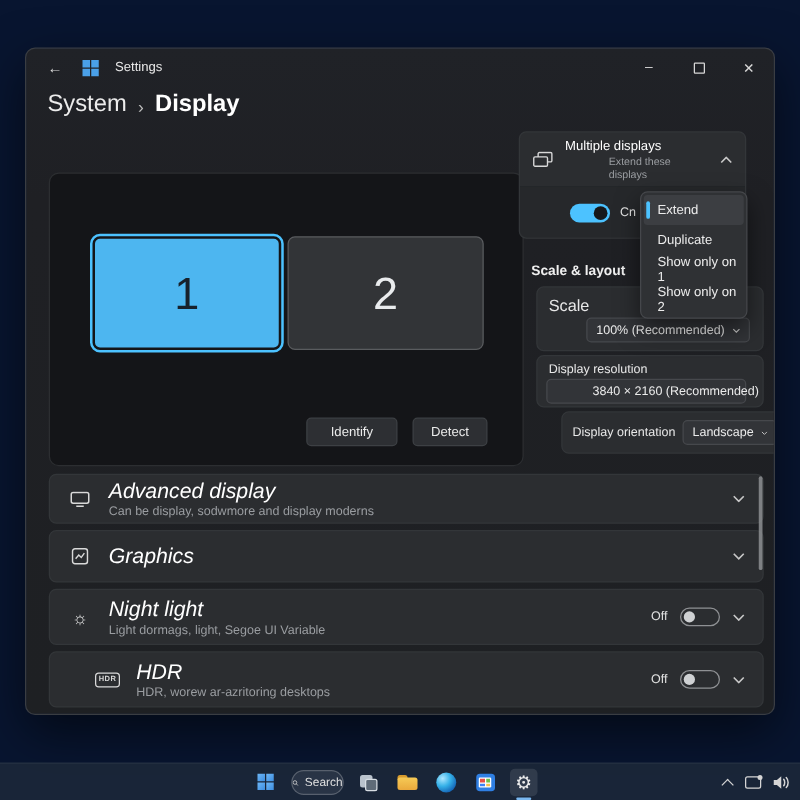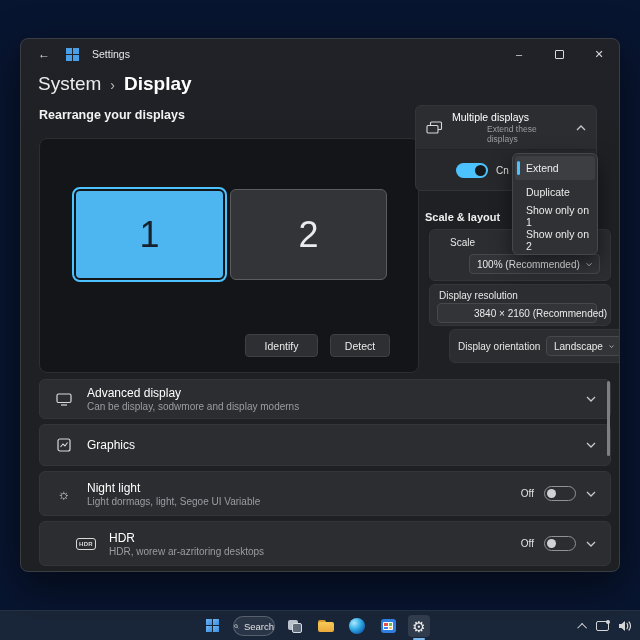--- a/index.html
+++ b/index.html
@@ -66,40 +66,40 @@
   .toggle-label { font-size:10px; color:#e4e4e4; }
   .dropdown { position:absolute; left:491px; top:114px; width:86px; background:#2f3134;
     border:1px solid #45474b; border-radius:6px; padding:2px 0; z-index:40;
     box-shadow:0 8px 20px rgba(0,0,0,.5); }
   .dd-item { height:24px; display:flex; align-items:center; padding-left:11px; font-size:10.5px; color:#ececec; position:relative; margin:0 2px; border-radius:3px; }
   .dd-item.selected { background:#3c3e42; }
   .dd-item.selected .accent-bar { position:absolute; left:2px; top:5px; width:3px; height:14px; border-radius:2px; background:#4cc2ff; }
   .sl-heading { position:absolute; left:404px; top:172px; font-size:11px; font-weight:700; color:#f0f0f0; }
   .panel { position:absolute; background:#2b2d30; border:1px solid #333639; border-radius:6px; }
   .scale-card { left:408px; top:190px; width:182px; height:52px; }
-  .scale-label { position:absolute; left:20px; top:7px; font-size:10px; color:#e8e8e8; }
+  .scale-label { position:absolute; left:9px; top:7px; font-size:13px; color:#e8e8e8; }
   .select { background:#323438; border:1px solid #46484c; border-radius:4px; height:20px;
     display:flex; align-items:center; justify-content:space-between; padding:0 7px; gap:6px;
     font-size:10px; color:#eaeaea; white-space:nowrap; }
   .scale-select { position:absolute; left:39px; top:24px; width:131px; }
   .res-card { left:408px; top:245px; width:182px; height:42px; }
   .res-label { position:absolute; left:9px; top:5px; font-size:10px; color:#e8e8e8; }
   .res-select { position:absolute; left:7px; top:18px; width:160px;padding-left:36px; }
   .orient-card { left:408px; top:290px; width:182px; height:34px; display:flex; align-items:center; justify-content:space-between; padding:0 8px;margin-left:20px; }
   .orient-label { font-size:10px; color:#e8e8e8; }
   .orient-select { width:76px; }
   
   .srow { position:absolute; left:18px; width:572px; background:#2b2d30; border:1px solid #333639;
     border-radius:6px; display:flex; align-items:center; padding:0 14px; gap:13px; }
   .row-adv { top:340px; height:40px; }
   .row-gfx { top:385px; height:42px; }
   .row-night { top:432px; height:45px; }
   .row-hdr { top:482px; height:45px;padding-left:36px; }
   .srow .texts { flex:1; min-width:0; }
-  .srow .r-title { font-size:12px; color:#ffffff; }
+  .srow .r-title { font-size:17px; color:#ffffff;font-style:italic; }
   .srow .r-sub { font-size:10px; color:#9a9da1; margin-top:1px; }
   .srow .right { display:flex; align-items:center; gap:10px; }
   .off-label { font-size:10px; color:#e2e2e2; }
   .toggle-off { width:32px; height:15px; border-radius:8px; border:1px solid #8f9194; position:relative; }
   .toggle-off .knob { position:absolute; left:2px; top:2px; width:9px; height:9px; border-radius:50%; background:#cfd1d3; }
   .row-icon { width:20px; display:flex; justify-content:center; color:#d9d9d9; flex:none; }
   .nl-glyph { font-size:14px; color:#e0e0e0; }
   .hdr-badge { font-size:6px; font-weight:700; color:#d9d9d9; border:1px solid #d9d9d9; border-radius:3px; padding:2px 2px; letter-spacing:.3px; }
   .scroll-thumb { position:absolute; left:586px; top:342px; width:3px; height:75px; background:#8d8f92; border-radius:2px; opacity:.85; }
   
@@ -157,21 +157,20 @@
       </div>
     <div class="cap-btn">✕</div>
   </div>
 
   <div class="breadcrumb">
     <span class="bc-root">System</span>
     <span class="bc-sep">›</span>
     <span class="bc-cur">Display</span>
   </div>
 
-  <div class="section-title">Rearrange your displays</div>
 
   <div class="display-card">
     <div class="monitor1">
       <span class="num">1</span>
     </div>
     <div class="monitor2">
       <span class="num">2</span>
     </div>
     <div class="card-btn btn-identify">Identify</div>
     <div class="card-btn btn-detect">Detect</div>

